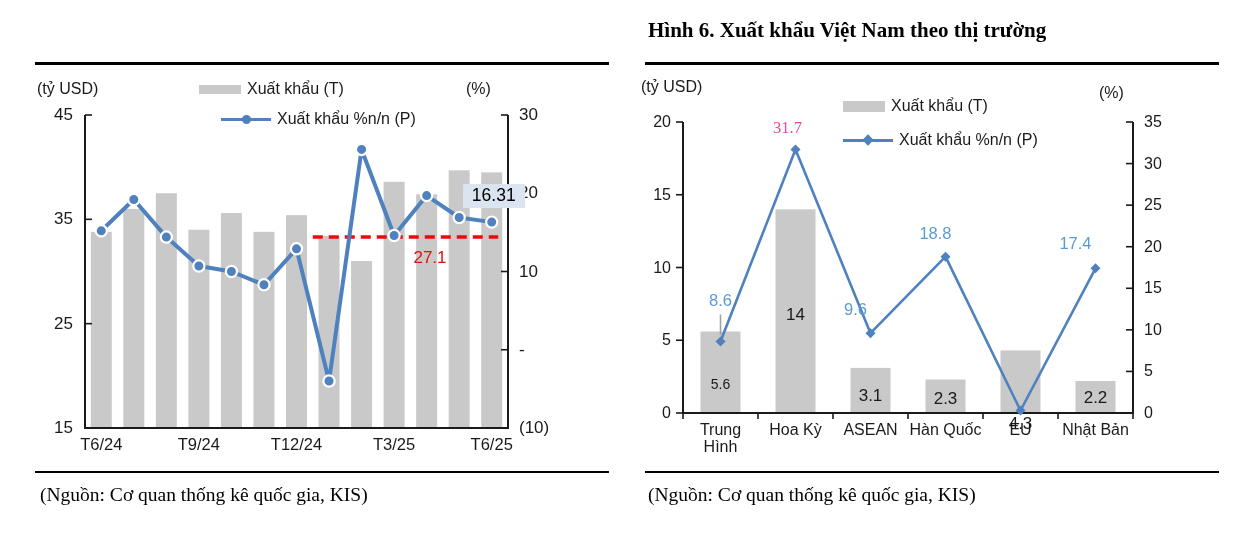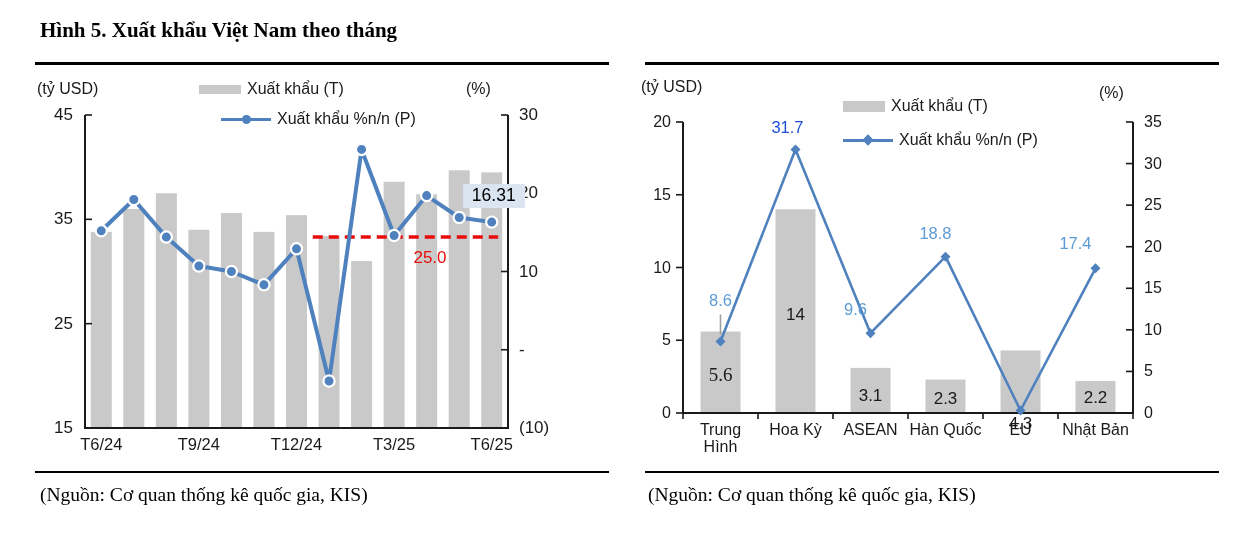--- a/index.html
+++ b/index.html
@@ -20,38 +20,38 @@
   #chart-svg{position:absolute;left:0;top:0}
   #labels{position:absolute;left:0;top:0;width:1244px;height:546px;pointer-events:none}
   .lab{position:absolute;white-space:pre-line;line-height:1.08;color:#1a1a1a}
   .callout{background:#dbe5f1;padding:2px 9px 3px;font-size:17.5px;color:#000;white-space:nowrap}
 </style>
 </head>
 <body>
 
 <div class="page">
 
-  <div class="chart-title" style="left:40px;top:18px">Hình 5. Xuất khẩu Việt Nam theo tháng</div>
   <div class="rule" style="left:35px;top:62px;width:574px;height:3px"></div>
   <div class="unit" style="left:37px;top:80px">(tỷ USD)</div>
   <div class="unit" style="left:466px;top:80px">(%)</div>
   <div class="legend-row" style="left:199px;top:80px">
     <span class="sw-bar"></span>
     <span>Xuất khẩu (T)</span>
   </div>
   <div class="legend-row" style="left:221px;top:110px">
     <span class="sw-line">
         <i class="ln"></i>
         <i class="dot"></i>
       </span>
     <span>Xuất khẩu %n/n (P)</span>
   </div>
   <div class="rule" style="left:35px;top:471px;width:574px;height:2px"></div>
   <div class="source" style="left:40px;top:484px">(Nguồn: Cơ quan thống kê quốc gia, KIS)</div>
 
+  <div class="chart-title" style="left:648px;top:18px">Hình 6. Xuất khẩu Việt Nam theo thị trường</div>
   <div class="rule" style="left:645px;top:62px;width:574px;height:3px"></div>
   <div class="unit" style="left:641px;top:78px">(tỷ USD)</div>
   <div class="unit" style="left:1099px;top:84px">(%)</div>
   <div class="legend-row" style="left:843px;top:97px">
     <span class="sw-bar c2"></span>
     <span>Xuất khẩu (T)</span>
   </div>
   <div class="legend-row" style="left:843px;top:131px">
     <span class="sw-line c2">
         <i class="ln"></i>
@@ -131,21 +131,21 @@
       <line x1="1058" x2="1058" y1="413" y2="419" stroke="#1a1a1a" stroke-width="1.6"></line>
       <line x1="1133" x2="1133" y1="413" y2="419" stroke="#1a1a1a" stroke-width="1.6"></line>
       <path d="M720.5 336.4971428571429 L725.5 341.4971428571429 L720.5 346.4971428571429 L715.5 341.4971428571429 Z" fill="#4e81bd"></path>
       <path d="M795.5 144.43714285714287 L800.5 149.43714285714287 L795.5 154.43714285714287 L790.5 149.43714285714287 Z" fill="#4e81bd"></path>
       <path d="M870.5 328.18285714285713 L875.5 333.18285714285713 L870.5 338.18285714285713 L865.5 333.18285714285713 Z" fill="#4e81bd"></path>
       <path d="M945.5 251.69142857142856 L950.5 256.69142857142856 L945.5 261.69142857142856 L940.5 256.69142857142856 Z" fill="#4e81bd"></path>
       <path d="M1020.5 405.5057142857143 L1025.5 410.5057142857143 L1020.5 415.5057142857143 L1015.5 410.5057142857143 Z" fill="#4e81bd"></path>
       <path d="M1095.5 263.33142857142855 L1100.5 268.33142857142855 L1095.5 273.33142857142855 L1090.5 268.33142857142855 Z" fill="#4e81bd"></path>
     </svg>
   <div id="labels">
-      <div class="lab" style="left: 430px; top: 258px; transform: translate(-50%, -50%); color: rgb(232, 12, 12); font-size: 17px;">25.0</div>
+      <div class="lab" style="left: 430px; top: 258px; transform: translate(-50%, -50%); color: rgb(232, 12, 12); font-size: 17px;">27.1</div>
       <div class="lab" style="left: 73px; top: 115px; transform: translate(-100%, -50%); font-size: 17px;">45</div>
       <div class="lab" style="left: 73px; top: 219.333px; transform: translate(-100%, -50%); font-size: 17px;">35</div>
       <div class="lab" style="left: 73px; top: 323.667px; transform: translate(-100%, -50%); font-size: 17px;">25</div>
       <div class="lab" style="left: 73px; top: 428px; transform: translate(-100%, -50%); font-size: 17px;">15</div>
       <div class="lab" style="left: 519px; top: 115px; transform: translate(0px, -50%); font-size: 17px;">30</div>
       <div class="lab" style="left: 519px; top: 193.25px; transform: translate(0px, -50%); font-size: 17px;">20</div>
       <div class="lab" style="left: 519px; top: 271.5px; transform: translate(0px, -50%); font-size: 17px;">10</div>
       <div class="lab" style="left: 519px; top: 349.75px; transform: translate(0px, -50%); font-size: 17px;">-</div>
       <div class="lab" style="left: 519px; top: 428px; transform: translate(0px, -50%); font-size: 17px;">(10)</div>
       <div class="lab" style="left: 101.269px; top: 436px; transform: translate(-50%, 0px); font-size: 16.5px; text-align: center;">T6/24</div>
@@ -167,25 +167,25 @@
       <div class="lab" style="left: 1144px; top: 329.857px; transform: translate(0px, -50%); font-size: 16px;">10</div>
       <div class="lab" style="left: 1144px; top: 371.429px; transform: translate(0px, -50%); font-size: 16px;">5</div>
       <div class="lab" style="left: 1144px; top: 413px; transform: translate(0px, -50%); font-size: 16px;">0</div>
       <div class="lab" style="left: 720.5px; top: 421px; transform: translate(-50%, 0px); font-size: 16px; text-align: center;">Trung
 Hình</div>
       <div class="lab" style="left: 795.5px; top: 421px; transform: translate(-50%, 0px); font-size: 16px; text-align: center;">Hoa Kỳ</div>
       <div class="lab" style="left: 870.5px; top: 421px; transform: translate(-50%, 0px); font-size: 16px; text-align: center;">ASEAN</div>
       <div class="lab" style="left: 945.5px; top: 421px; transform: translate(-50%, 0px); font-size: 16px; text-align: center;">Hàn Quốc</div>
       <div class="lab" style="left: 1020.5px; top: 421px; transform: translate(-50%, 0px); font-size: 16px; text-align: center;">EU</div>
       <div class="lab" style="left: 1095.5px; top: 421px; transform: translate(-50%, 0px); font-size: 16px; text-align: center;">Nhật Bản</div>
-      <div class="lab" style="left: 720.5px; top: 375px; transform: translate(-50%, -50%); font-size: 19px; color: rgb(26, 26, 26); font-family: Liberation Serif, serif;">5.6</div>
+      <div class="lab" style="left: 720.5px; top: 385px; transform: translate(-50%, -50%); font-size: 14px; color: rgb(26, 26, 26);">5.6</div>
       <div class="lab" style="left: 795.5px; top: 315px; transform: translate(-50%, -50%); font-size: 17px; color: rgb(26, 26, 26);">14</div>
       <div class="lab" style="left: 870.5px; top: 396px; transform: translate(-50%, -50%); font-size: 17px; color: rgb(26, 26, 26);">3.1</div>
       <div class="lab" style="left: 945.5px; top: 399px; transform: translate(-50%, -50%); font-size: 17px; color: rgb(26, 26, 26);">2.3</div>
       <div class="lab" style="left: 1020.5px; top: 384px; transform: translate(-50%, -50%); font-size: 17px; color: rgb(26, 26, 26); margin-top: 40px;">4.3</div>
       <div class="lab" style="left: 1095.5px; top: 398px; transform: translate(-50%, -50%); font-size: 17px; color: rgb(26, 26, 26);">2.2</div>
       <div class="lab" style="left: 720.5px; top: 301.497px; transform: translate(-50%, -50%); font-size: 16.5px; color: rgb(91, 155, 213);">8.6</div>
-      <div class="lab" style="left: 787.5px; top: 128.437px; transform: translate(-50%, -50%); font-size: 16.5px; color: #1d4ed8;">31.7</div>
+      <div class="lab" style="left: 787.5px; top: 128.437px; transform: translate(-50%, -50%); font-size: 16.5px; color: #ec4899; font-family: Liberation Serif, serif;">31.7</div>
       <div class="lab" style="left: 855.5px; top: 310.183px; transform: translate(-50%, -50%); font-size: 16.5px; color: rgb(91, 155, 213);">9.6</div>
       <div class="lab" style="left: 935.5px; top: 233.691px; transform: translate(-50%, -50%); font-size: 16.5px; color: rgb(91, 155, 213);">18.8</div>
       <div class="lab" style="left: 1075.5px; top: 244.331px; transform: translate(-50%, -50%); font-size: 16.5px; color: rgb(91, 155, 213);">17.4</div>
     </div>
 </div>
 
 </body></html>

